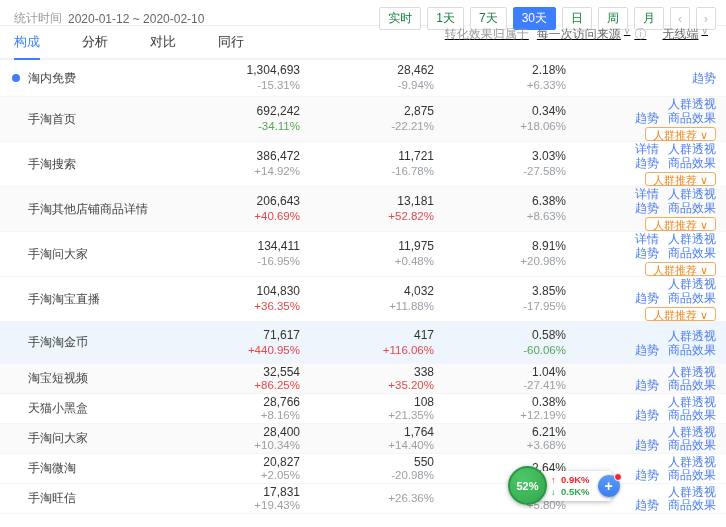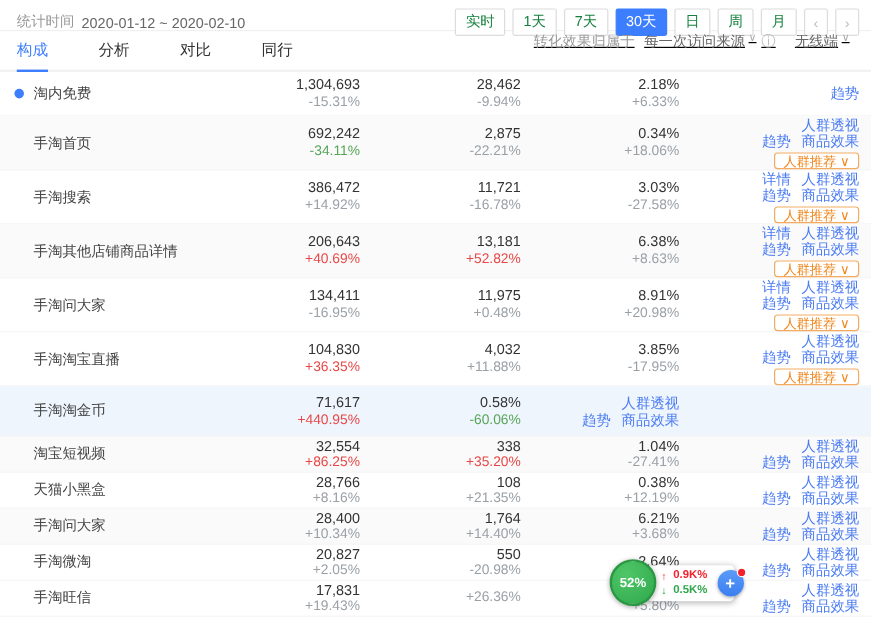--- a/index.html
+++ b/index.html
@@ -243,20 +243,24 @@
   </div>
     <div class="row h-x hl">
     <div class="cell name">
 
       <span class="nm">手淘淘金币</span>
     </div>
     <div class="cell num col1">
       <div class="v">71,617</div>
       <div class="d k-red">+440.95%</div>
     </div>
+    <div class="cell num col2">
+      <div class="v">417</div>
+      <div class="d k-red">+116.06%</div>
+    </div>
     <div class="cell num col3">
       <div class="v">0.58%</div>
       <div class="d k-green">-60.06%</div>
     </div>
     <div class="cell acts">
         <div class="aline"><a class="alink">人群透视</a></div>
         <div class="aline"><a class="alink">趋势</a><a class="alink">商品效果</a></div>
       </div>
   </div>
     <div class="row h-sm stripe">

